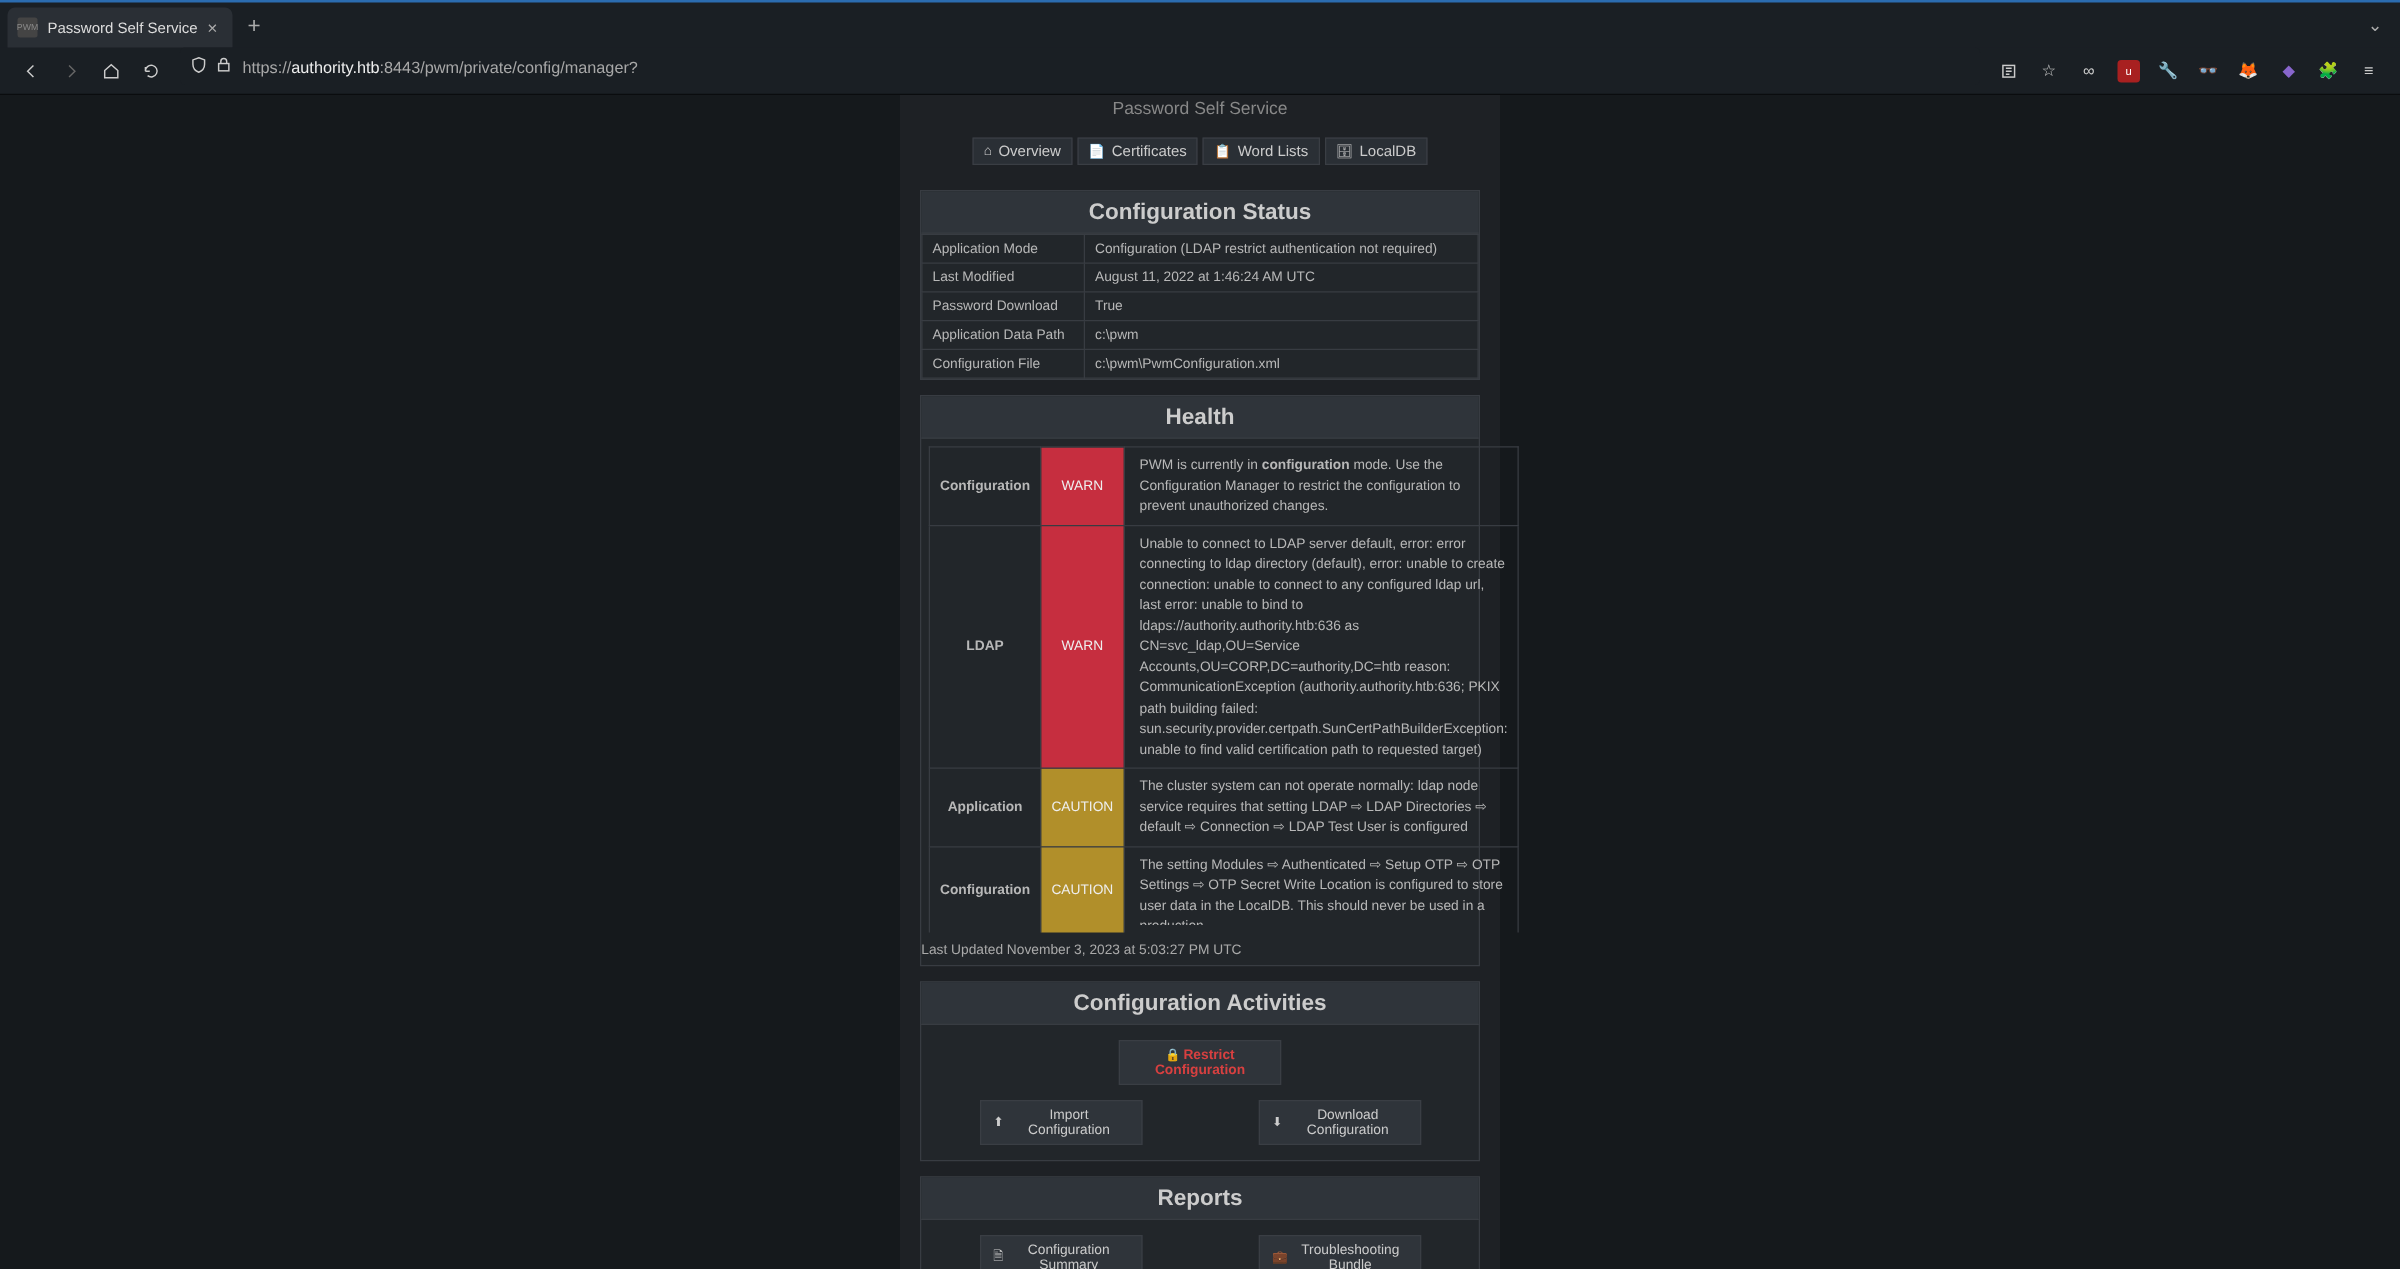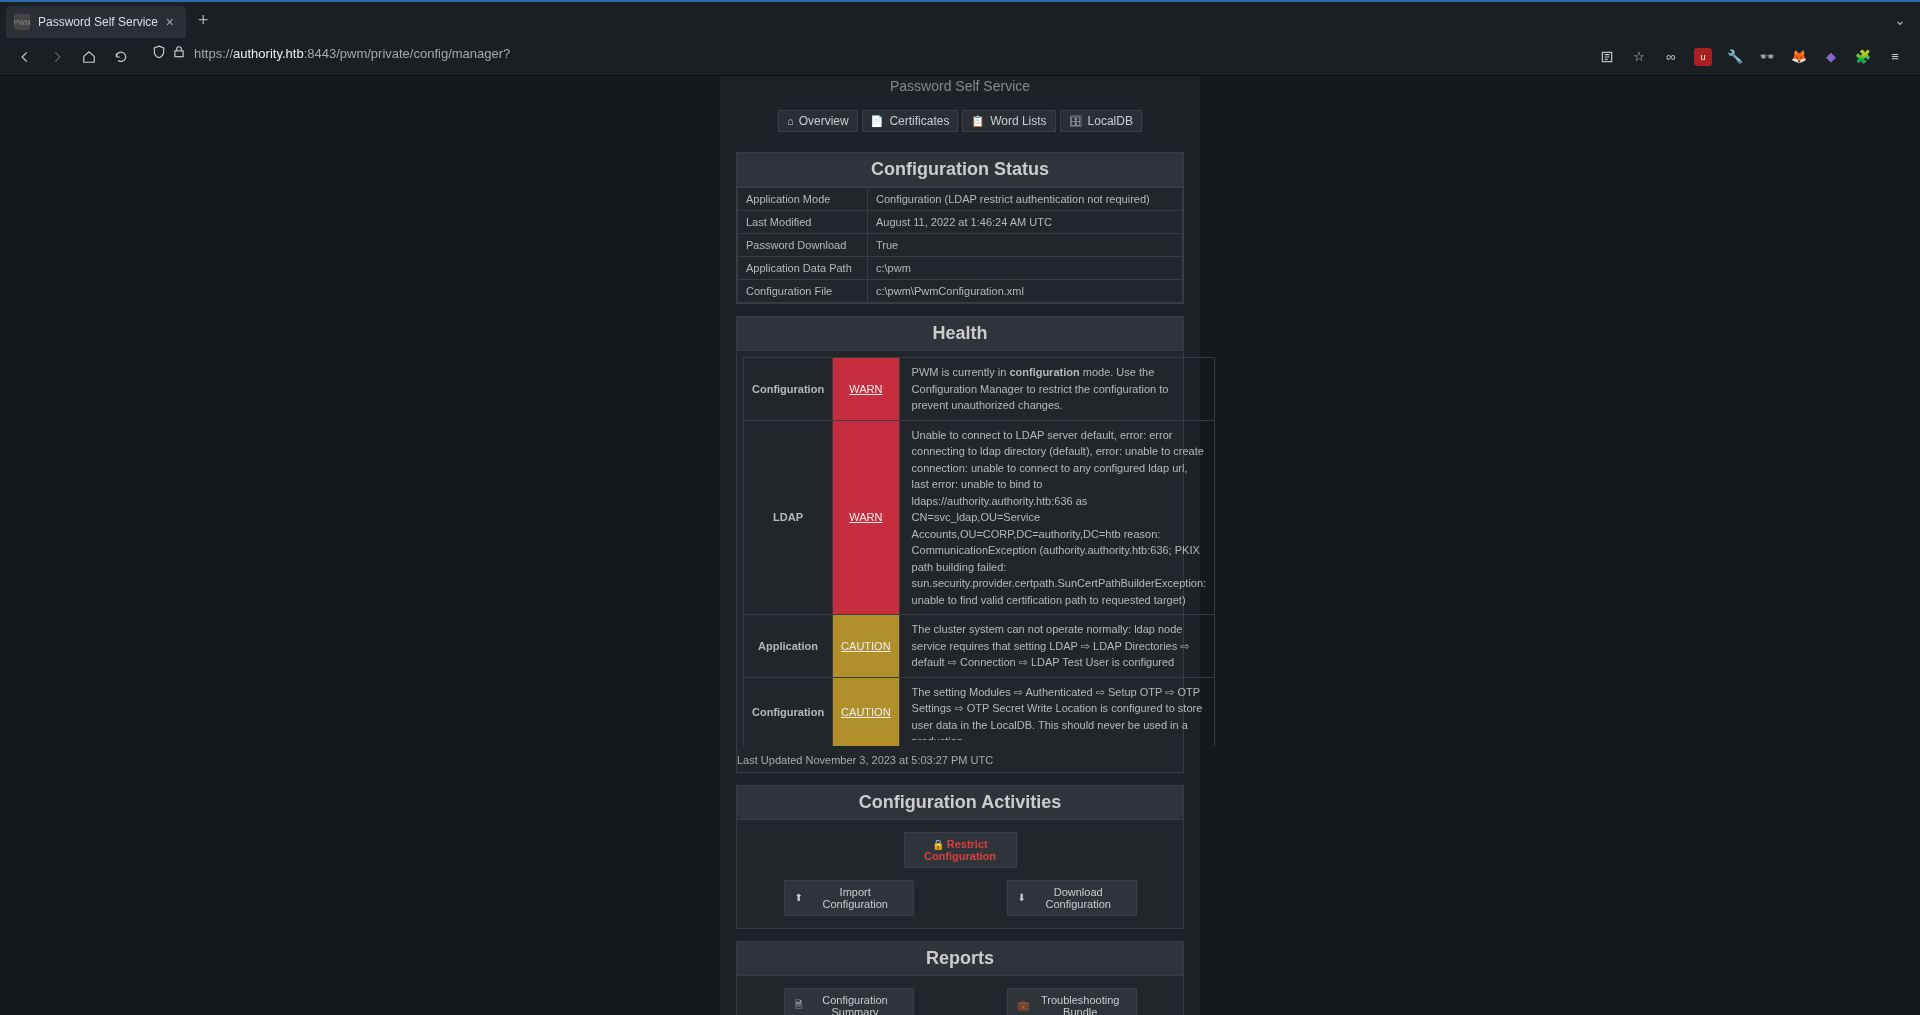--- a/index.html
+++ b/index.html
@@ -144,21 +144,21 @@
 .health-body { padding: 6px; }
 .health-table { width: 100%; border-collapse: collapse; }
 .health-table td {
   border: 1px solid #383c42;
   padding: 6px 8px;
   color: #b8b8b8;
   font-size: 11px;
   vertical-align: middle;
 }
 .health-table td.category { font-weight: bold; text-align: center; width: 80px; }
-.health-table td.level { text-align: center; width: 56px; font-weight: normal; text-decoration: underline; }
+.health-table td.level { text-align: center; width: 56px; font-weight: normal; }
 .health-table td.level.warn { background: #c62e3f; color: #eee; }
 .health-table td.level.caution { background: #b18f2a; color: #eee; }
 .health-table td.msg { line-height: 1.5; padding-left: 12px; }
 .health-table td.msg b { font-weight: bold; }
 .health-lastrow td { border-bottom: none; }
 .health-truncate { position: relative; max-height: 56px; overflow: hidden; }
 .health-updated {
   text-align: left;
   color: #aaa;
   font-size: 11px;
@@ -170,21 +170,21 @@
   display: block;
   margin: 2px auto 10px;
   background: #2f343a;
   border: 1px solid #3a3e44;
   color: #d84040;
   font-weight: bold;
   padding: 5px 18px;
   text-align: center;
   cursor: pointer;
   font-size: 11px;
-  width: 113px;
+  width: 130px;
 }
 .restrict-btn .lock { font-size: 10px; margin-right: 2px; }
 
 .action-row {
   display: flex;
   justify-content: space-around;
   gap: 40px;
   padding: 2px 10px;
 }
 .action-btn {

